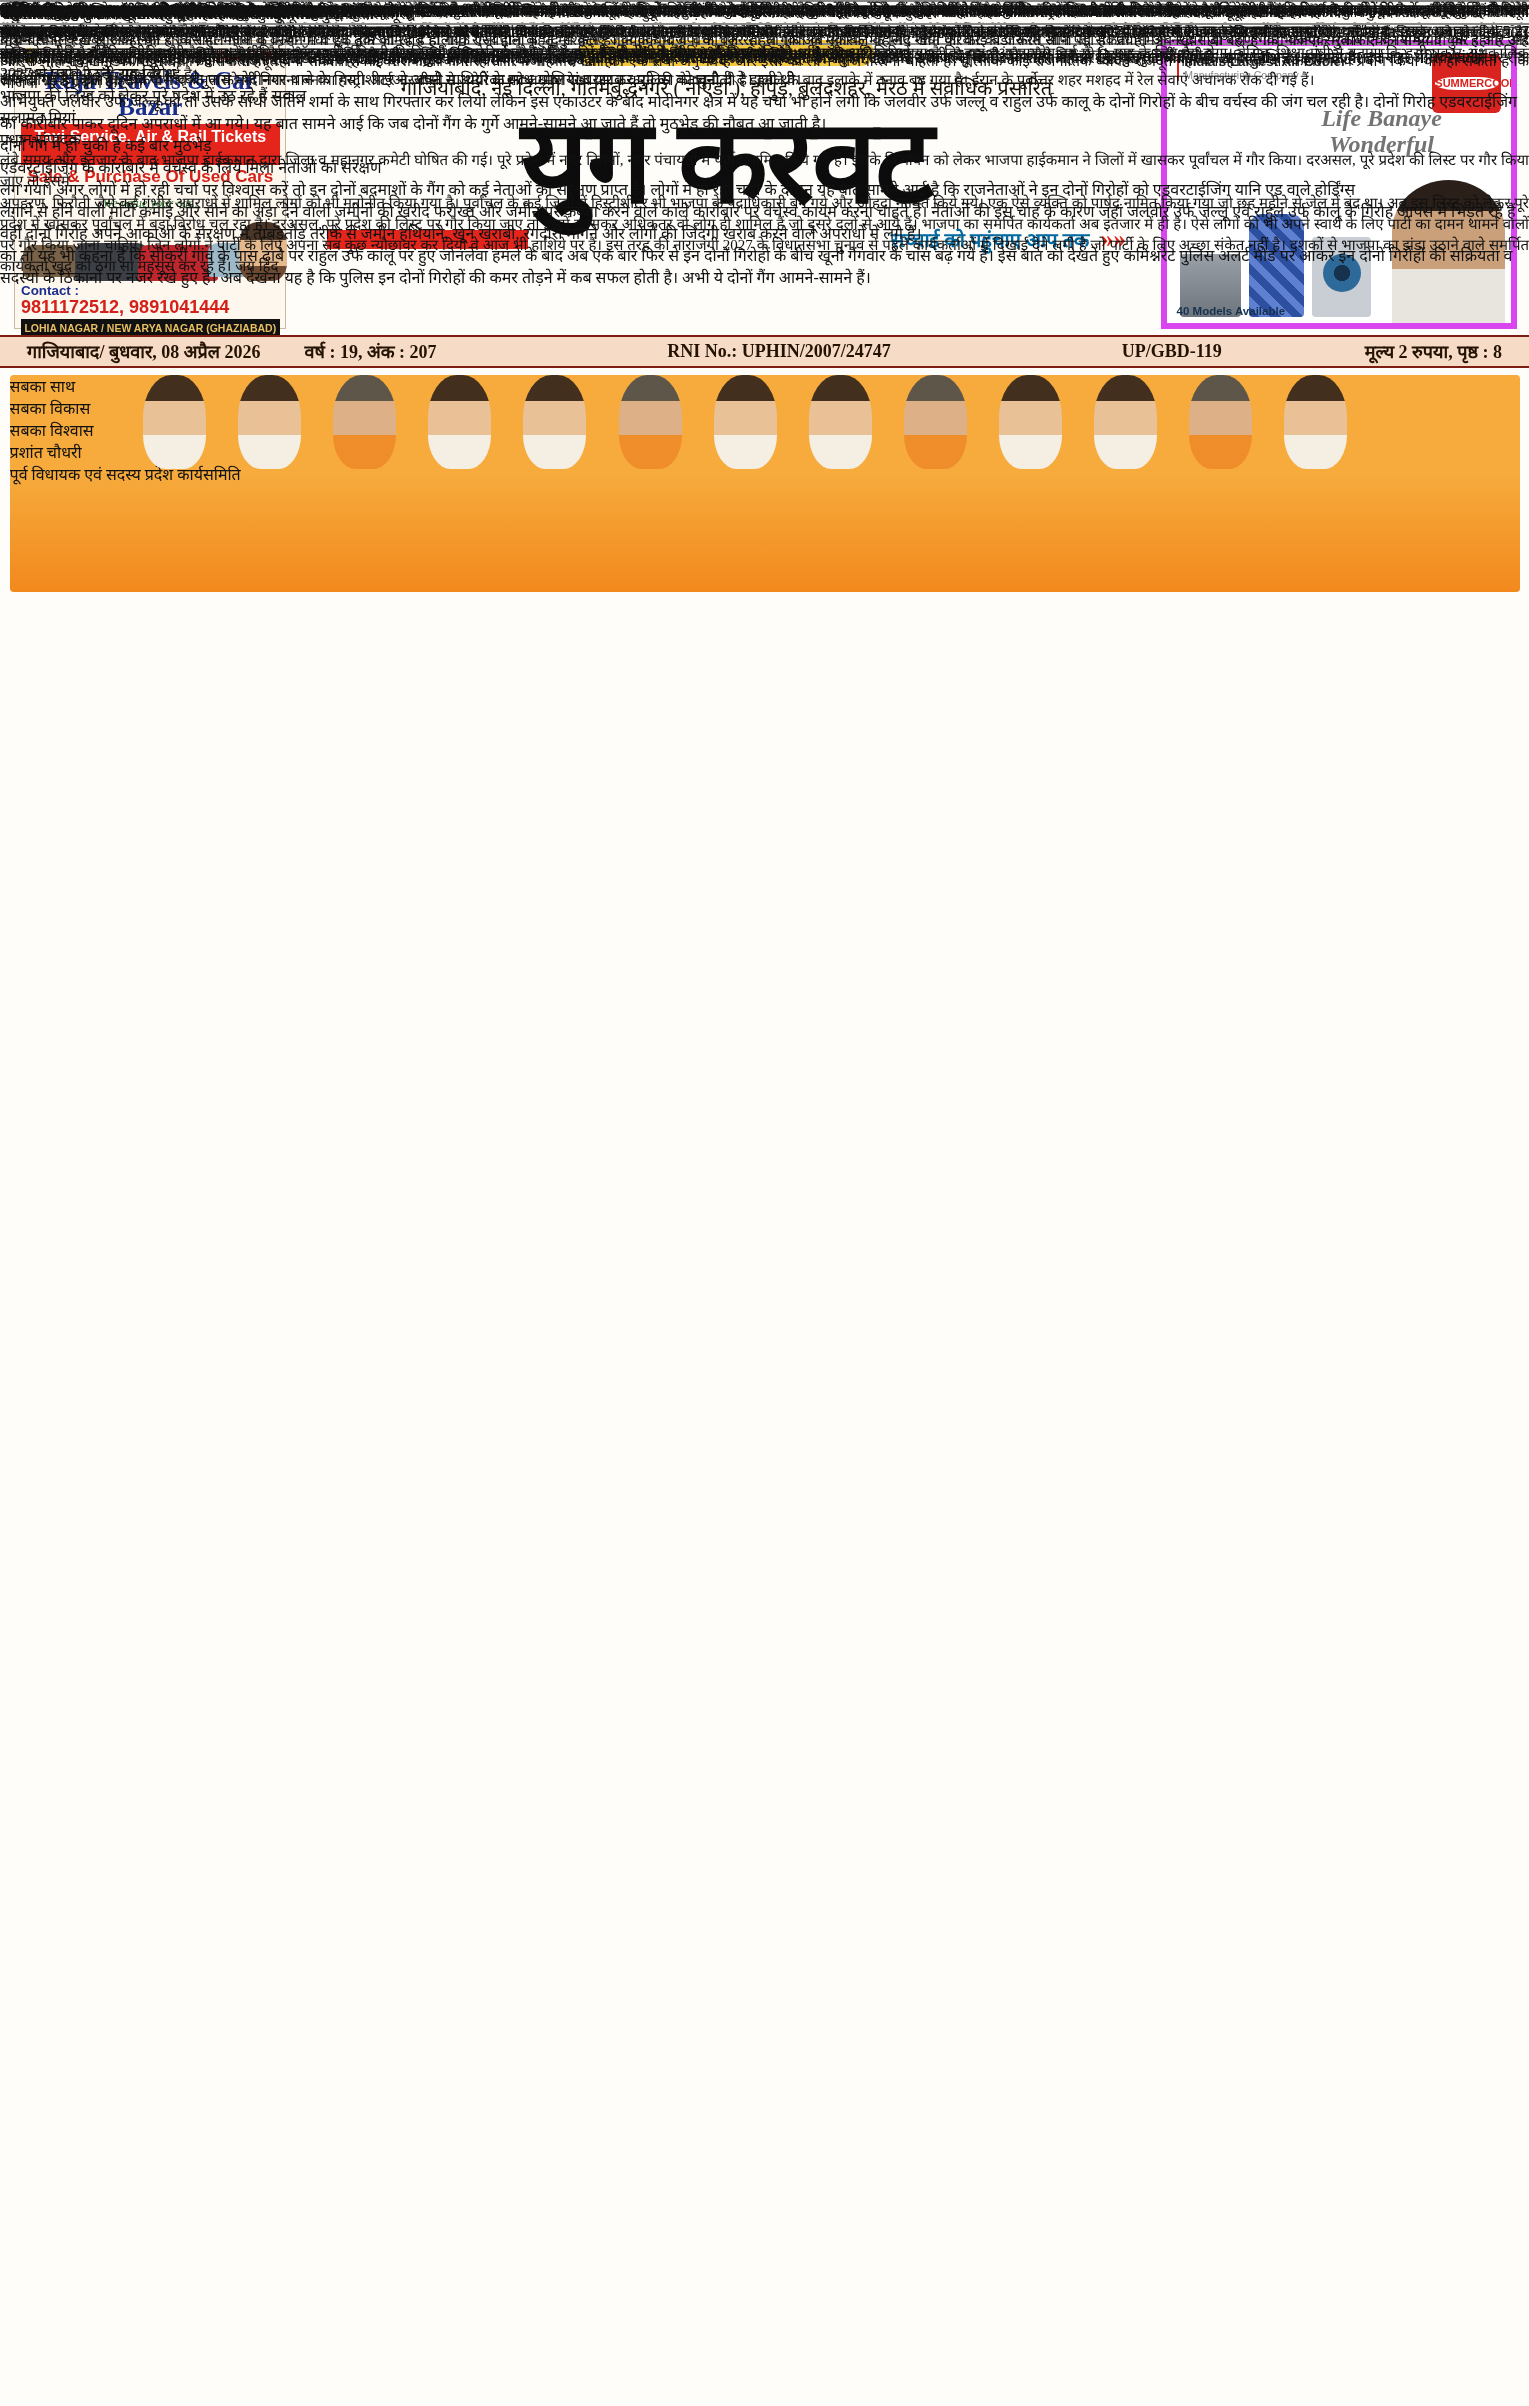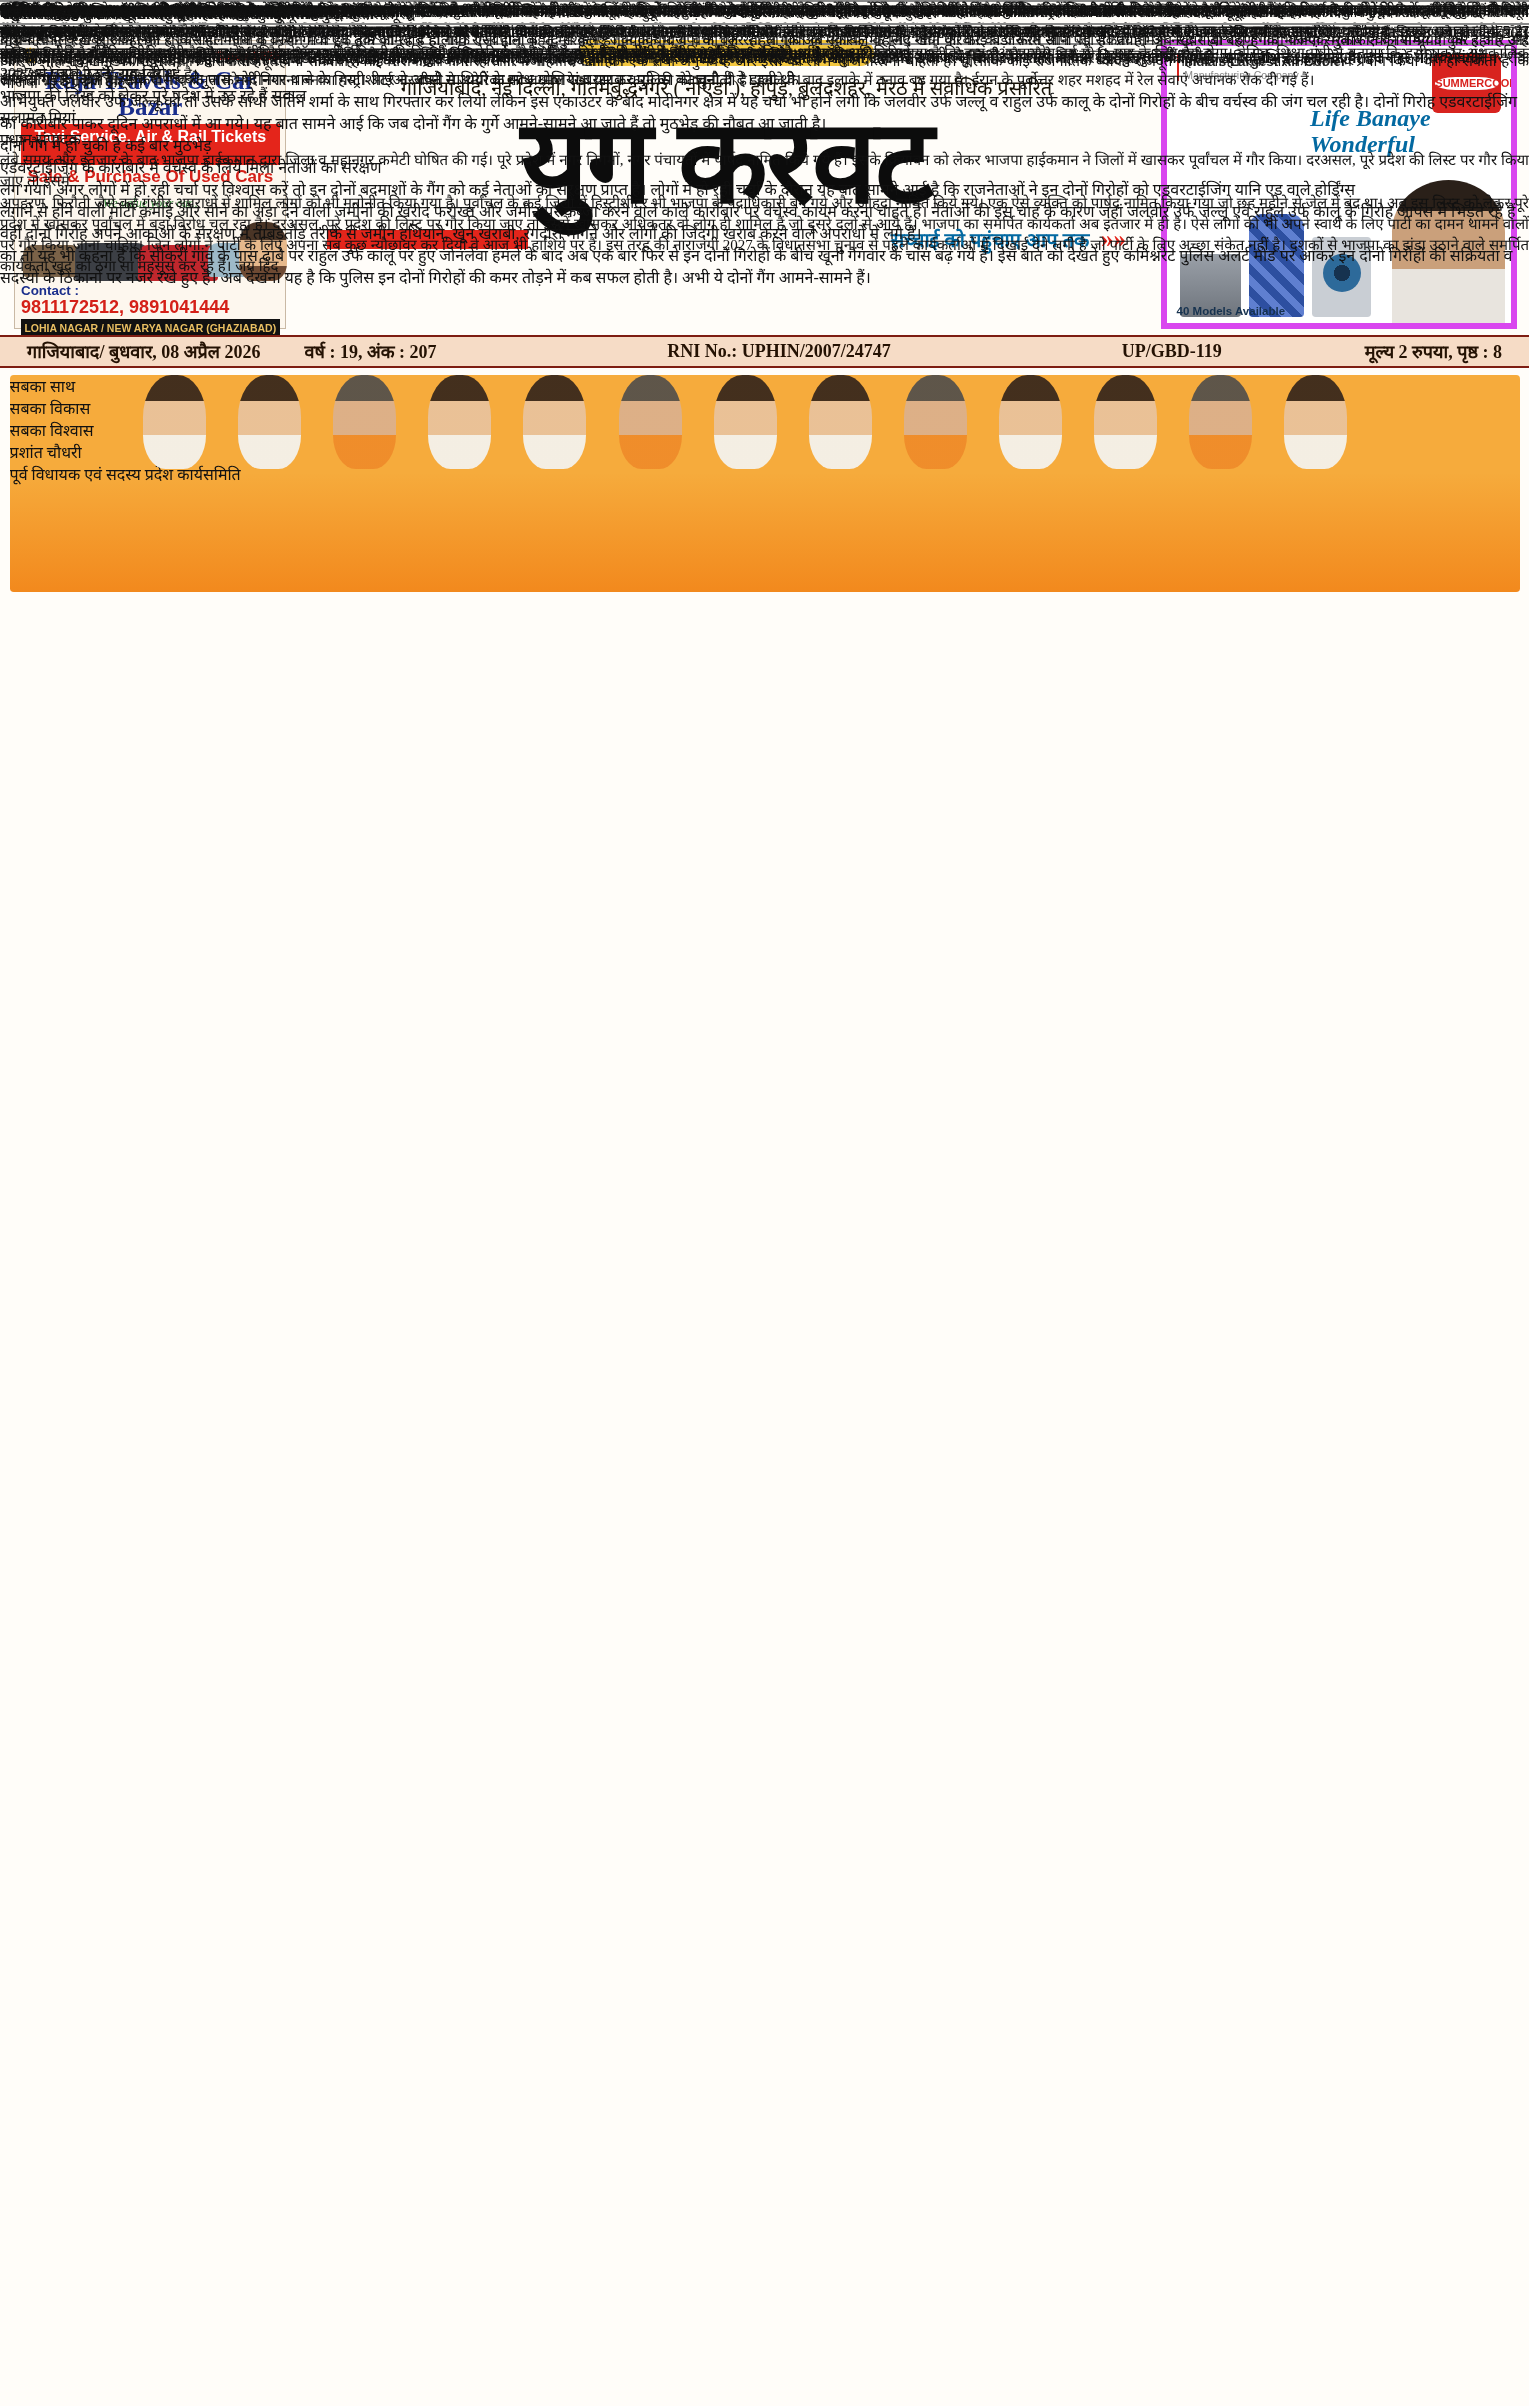--- a/index.html
+++ b/index.html
@@ -35,21 +35,21 @@
   #tagrow .redblock{width:201px;height:19px;background:#e4251b;}
   #tagrow .tag{font-weight:bold;font-size:20px;color:#0369a1;text-align:center;}
   #tagrow .arrows{color:#e4251b;font-size:25px;font-weight:bold;line-height:1;margin-left:7.6px;}
   #ad-right{left:1161px;top:40px;width:356px;height:289px;background:#fff;border:6px solid #d946ef;box-sizing:border-box;overflow:hidden;}
   #ad-right .claims{position:absolute;left:9.6px;top:7.6px;border-left:2.9px solid #d8231f;padding-left:5.7px;text-align:left;font-family:"Liberation Sans",sans-serif;}
   #ad-right .c1{font-weight:bold;font-size:13.4px;color:#222;}
   #ad-right .c2{font-size:10.5px;color:#888;}
   #sc-logo{position:absolute;right:9.6px;top:7.6px;width:69px;height:59px;background:#d8231f;border-radius:5.7px;}
   #sc-logo .band{position:absolute;left:2.9px;right:2.9px;top:23px;height:13.4px;background:#fff;border-radius:40%/60%;}
   #sc-logo .band span{display:block;font-size:11px;font-weight:bold;color:#d8231f;line-height:13.4px;font-family:"Liberation Sans",sans-serif;}
-  #life{position:absolute;left:143px;top:59px;width:143px;font-size:24px;font-weight:bold;font-style:italic;color:#0369a1;line-height:1.1;}
+  #life{position:absolute;left:143px;top:59px;width:143px;font-size:24px;font-weight:bold;font-style:italic;color:#737373;line-height:1.1;text-align:center;}
   #coolers i{position:absolute;bottom:5.7px;}
   #coolers .k1{left:13.4px;width:61px;height:63px;background:linear-gradient(180deg,#9aa0a8,#6f757d);border-radius:3.8px;}
   #coolers .k2{left:82px;width:55px;height:103px;background:repeating-linear-gradient(45deg,#2d4fa0 0 7.6px,#5f7fd0 7.6px 15.3px);border-radius:13.4px 13.4px 3.8px 3.8px;}
   #coolers .k3{left:145px;width:59px;height:80px;background:#c9ced4;border-radius:3.8px;}
   #coolers .k3 em{position:absolute;left:10.5px;top:17px;width:38px;height:38px;border-radius:50%;background:radial-gradient(circle,#16324f 0 30%,#2d6a9a 30% 100%);}
   #actor{position:absolute;right:5.7px;bottom:0;width:113px;height:143px;border-radius:50% 50% 0 0/36% 36% 0 0;background:linear-gradient(180deg,#2a2019 0 22%,#caa07b 22% 62%,#e8e4de 62% 100%);}
   #models{position:absolute;left:9.6px;bottom:5.7px;font-size:11.5px;font-weight:bold;color:#16324f;font-family:"Liberation Sans",sans-serif;}
   
   #datebar{left:0;top:335px;width:1529px;height:32.5px;background:#f6dcc6;border-top:2.9px solid #7e1d12;border-bottom:2.9px solid #7e1d12;box-sizing:border-box;display:flex;align-items:center;padding:0 27px;font-weight:bold;font-size:18px;color:#241203;}
   #datebar .gap{margin-left:44px;}

